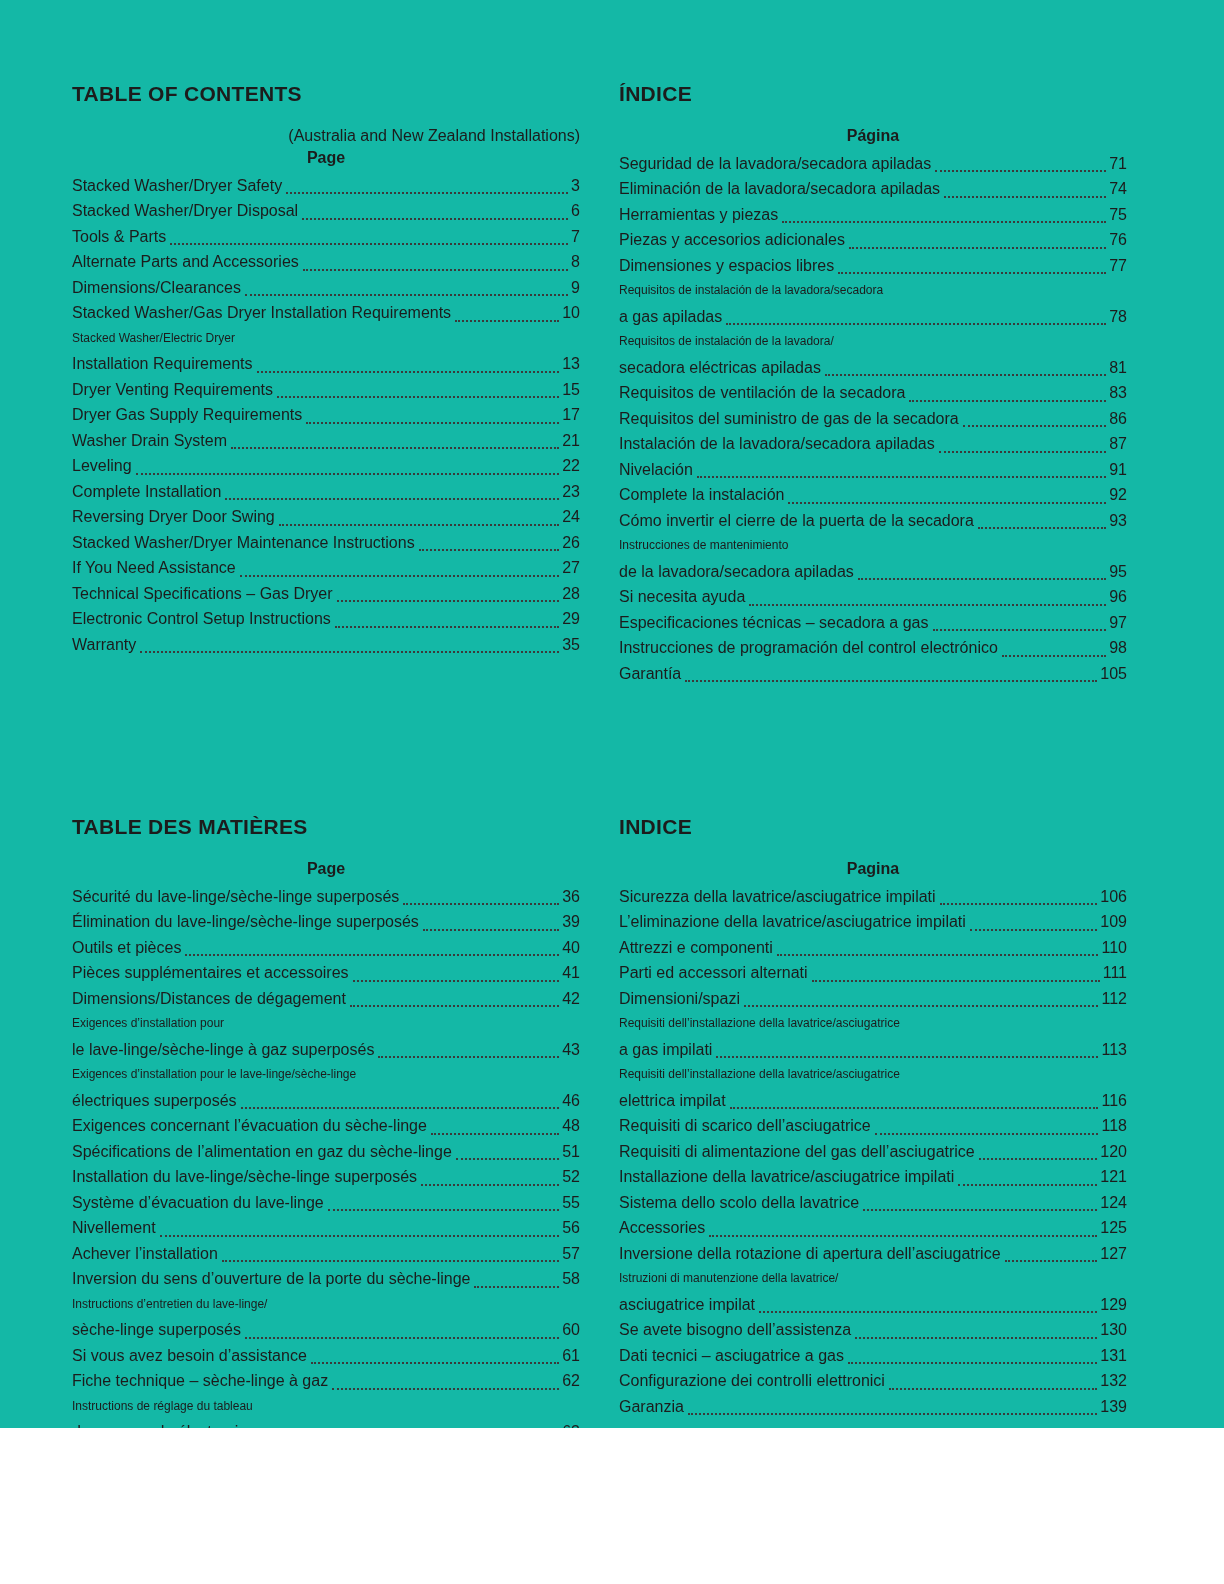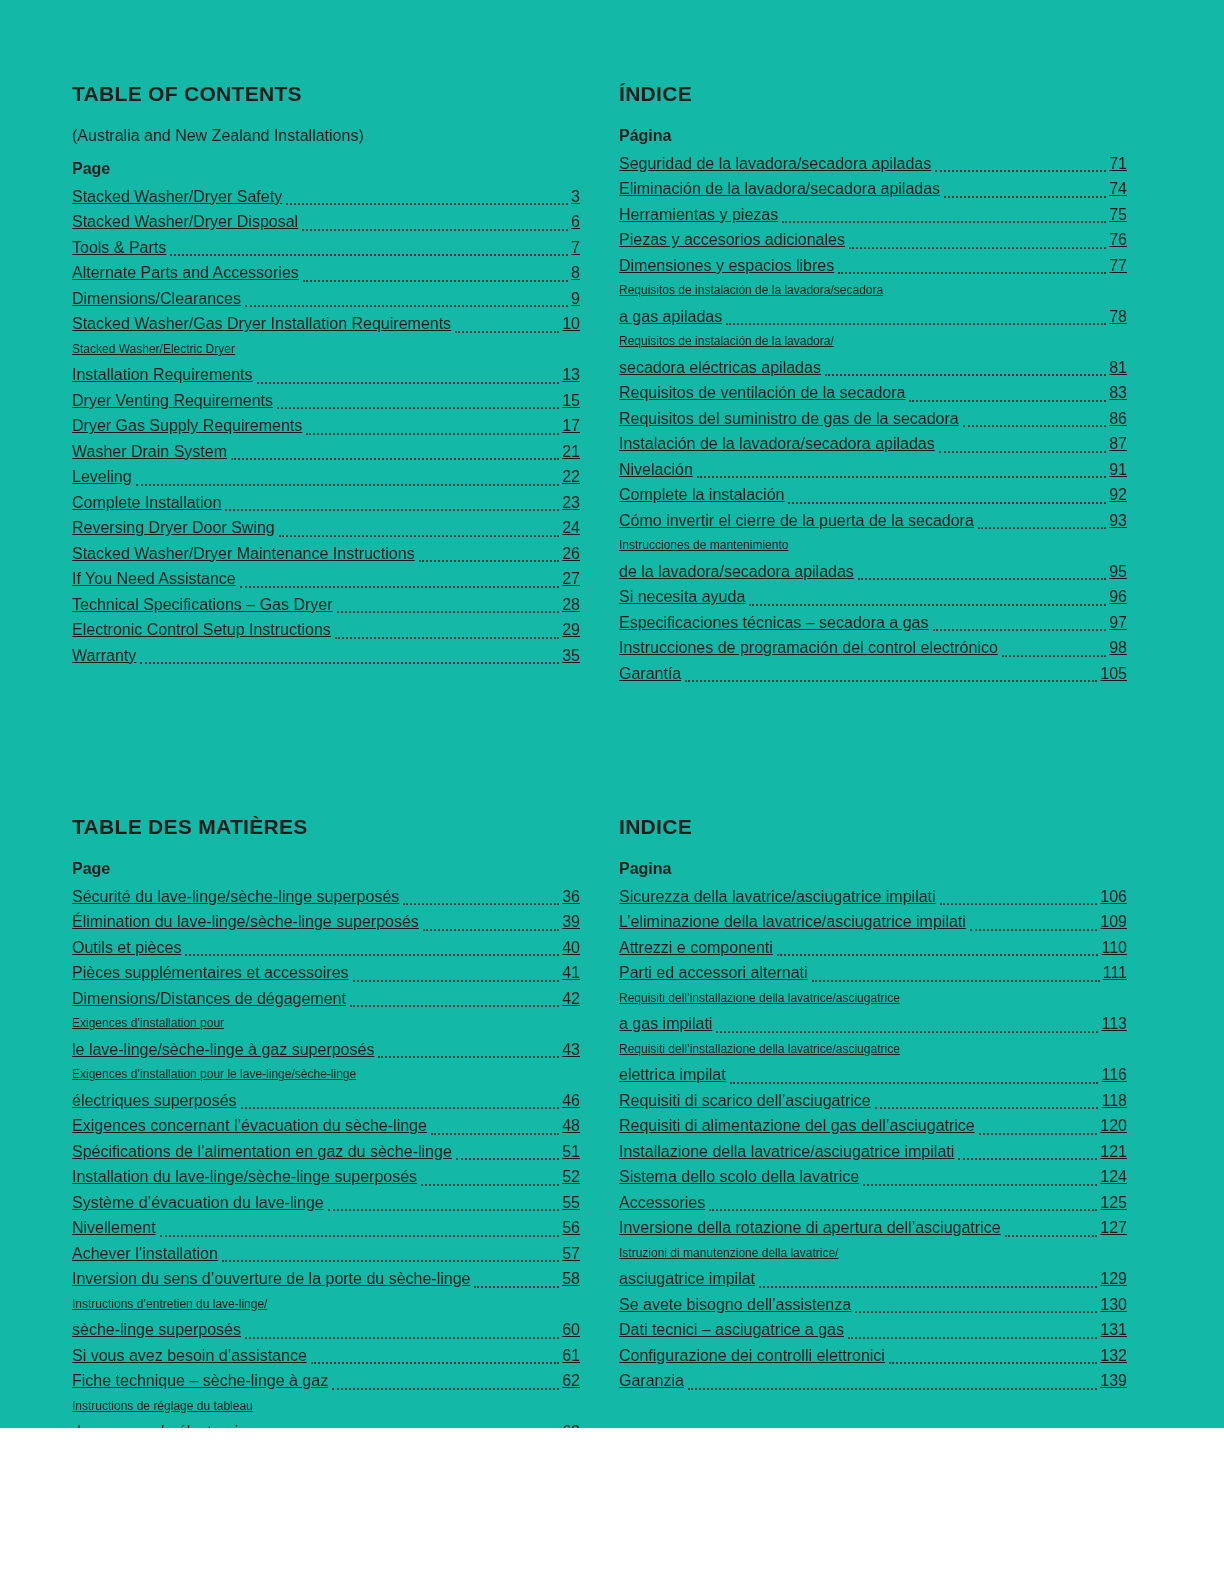--- a/index.html
+++ b/index.html
@@ -22,29 +22,29 @@
   .toc-title {
     font-size: 21px;
     font-weight: bold;
     letter-spacing: 0.3px;
     line-height: 26px;
   }
   .toc-subtitle {
     font-size: 16px;
     line-height: 22px;
     margin-top: 13px;
+    text-align: right;
   }
   .toc-page-label {
     font-size: 16px;
     font-weight: bold;
-    text-align: left;
+    text-align: center;
     line-height: 22px;
-    margin-top: 11px;
-  }
-  .toc-entries { margin-top: 4px; text-decoration: underline; }
+  }
+  .toc-entries { margin-top: 4px; }
   .toc-item { }
   .toc-line {
     font-size: 12px;
     line-height: 25.5px;
     white-space: nowrap;
   }
   .toc-row {
     display: flex;
     align-items: baseline;
     font-size: 16px;
@@ -523,20 +523,27 @@
           </div>
         </div>
         <div class="toc-item">
           <div class="toc-row">
             <span class="toc-label">Parti ed accessori alternati</span>
             <span class="toc-dots"></span>
             <span class="toc-pagenum">111</span>
           </div>
         </div>
         <div class="toc-item">
+          <div class="toc-row">
+            <span class="toc-label">Dimensioni/spazi</span>
+            <span class="toc-dots"></span>
+            <span class="toc-pagenum">112</span>
+          </div>
+        </div>
+        <div class="toc-item">
           <div class="toc-line">Requisiti dell’installazione della lavatrice/asciugatrice</div>
           <div class="toc-row">
             <span class="toc-label">a gas impilati</span>
             <span class="toc-dots"></span>
             <span class="toc-pagenum">113</span>
           </div>
         </div>
         <div class="toc-item">
           <div class="toc-line">Requisiti dell’installazione della lavatrice/asciugatrice</div>
           <div class="toc-row">

